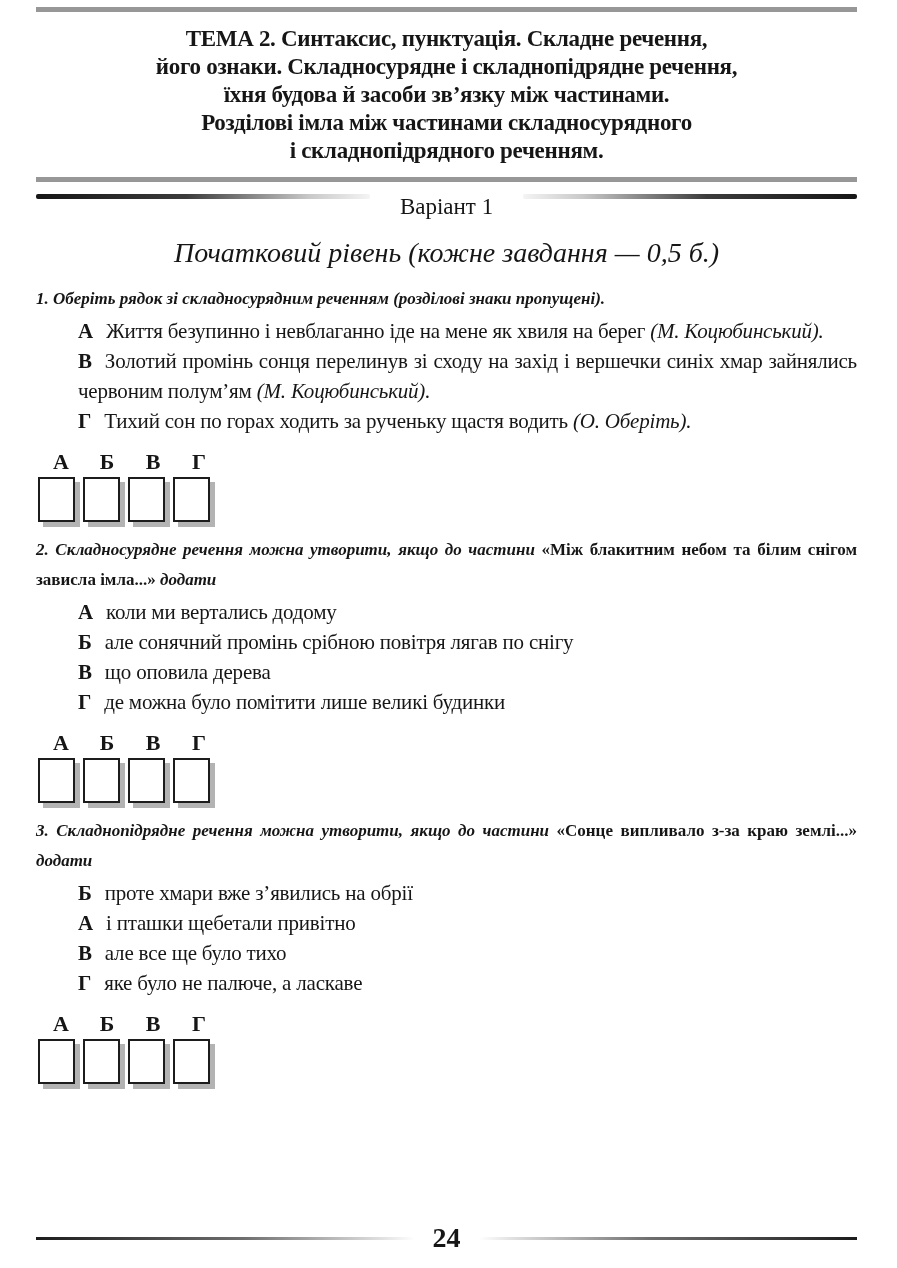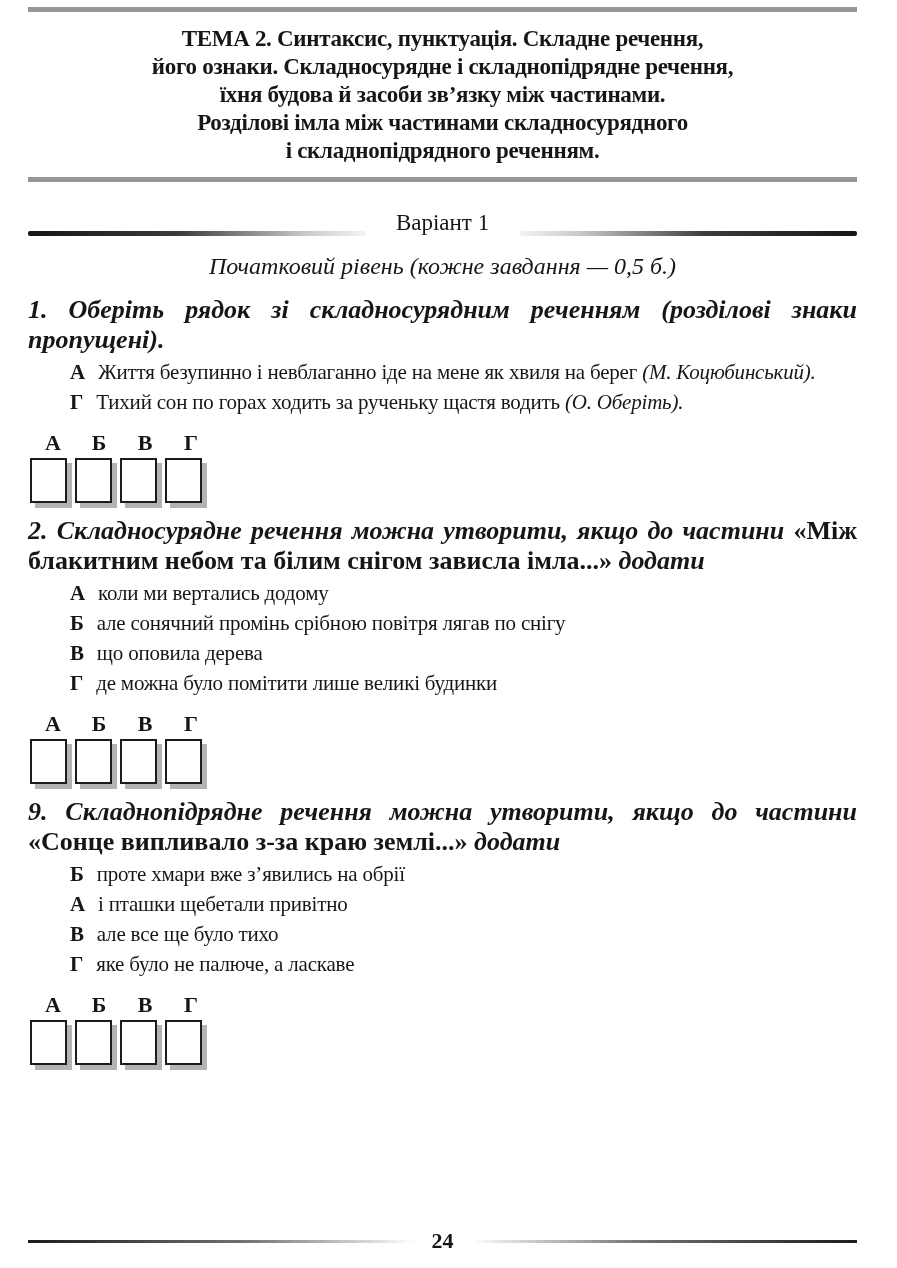--- a/index.html
+++ b/index.html
@@ -11,21 +11,21 @@
     width: 897px;
     height: 1268px;
     overflow: hidden;
     color: #161616;
     font-family: "Liberation Serif", "DejaVu Serif", serif;
   }
   .page {
     box-sizing: border-box;
     width: 897px;
     height: 1268px;
-    padding: 7px 40px 14px 28px;
+    padding: 7px 40px 14px 36px;
     display: flex;
     flex-direction: column;
   }
   .rule {
     height: 5px;
     background: #979797;
     border: 0;
     margin: 0;
   }
   .title-block {
@@ -33,45 +33,45 @@
   }
   .title-line {
     text-align: center;
     font-weight: bold;
     font-size: 23px;
     line-height: 28px;
     letter-spacing: -0.3px;
   }
   .variant-row {
     display: flex;
-    align-items: flex-end;
+    align-items: flex-start;
     gap: 30px;
-    margin: 28px 0 0 0;
+    margin: 12px 0 0 0;
   }
   .vline {
     flex: 1;
     height: 5px;
     border-radius: 2px;
   }
   .vline.left  { background: linear-gradient(90deg, #161616 0%, #3c3c3c 45%, #c9c9c9 82%, #f4f4f4 100%); }
   .vline.right { background: linear-gradient(270deg, #161616 0%, #3c3c3c 45%, #c9c9c9 82%, #f4f4f4 100%); }
   .variant-title {
     font-size: 23px;
     white-space: nowrap;
   }
   .level-note {
     text-align: center;
     font-style: italic;
-    font-size: 24px;
+    font-size: 28px;
     margin: 17px 0 6px 0;
   }
   .question { margin-top: 9px; }
   .q-head {
     font-weight: bold;
-    font-size: 26px;
+    font-size: 17px;
     line-height: 30px;
     text-align: justify;
     margin: 0 0 2px 0;
   }
   .seg-bi { font-style: italic; }
   .seg-b  { font-style: normal; }
   .options { margin: 0; }
   .opt {
     margin: 0 0 0 42px;
     font-size: 21px;
@@ -106,21 +106,21 @@
     margin-top: auto;
     display: flex;
     align-items: center;
     gap: 18px;
   }
   .fline { flex: 1; height: 3px; }
   .fline.left  { background: linear-gradient(90deg, #1c1c1c 0%, #6f6f6f 55%, #e3e3e3 92%, #ffffff 100%); }
   .fline.right { background: linear-gradient(270deg, #1c1c1c 0%, #6f6f6f 55%, #e3e3e3 92%, #ffffff 100%); }
   .page-num {
     font-weight: bold;
-    font-size: 22px;
+    font-size: 28px;
     white-space: nowrap;
   }
 </style>
 </head>
 <body>
 
 <div class="page">
 
   <div class="rule"></div>
 
@@ -139,20 +139,21 @@
     <span class="variant-title">Варіант 1</span>
     <span class="vline right"></span>
   </div>
 
   <div class="level-note">Початковий рівень (кожне завдання — 0,5 б.)</div>
 
   <div class="question">
     <p class="q-head"><span class="seg-bi">1. Оберіть рядок зі складносурядним реченням (розділові знаки пропущені).</span></p>
     <div class="options">
       <p class="opt"><span class="letter">А</span><span>Життя безупинно і невблаганно іде на мене як хвиля на берег </span><span class="attr">(М. Коцюбинський).</span></p>
+      <p class="opt"><span class="letter">В</span><span>Золотий промінь сонця перелинув зі сходу на захід і вершечки синіх хмар зайнялись червоним полум’ям </span><span class="attr">(М. Коцюбинський).</span></p>
       <p class="opt"><span class="letter">Г</span><span>Тихий сон по горах ходить за рученьку щастя водить </span><span class="attr">(О. Оберіть).</span></p>
     </div>
     <div class="answer-group">
       <div class="answer-labels">
         <span>А</span>
         <span>Б</span>
         <span>В</span>
         <span>Г</span>
       </div>
       <div class="answer-boxes">
@@ -182,21 +183,21 @@
       <div class="answer-boxes">
         <div class="answer-box"></div>
         <div class="answer-box"></div>
         <div class="answer-box"></div>
         <div class="answer-box"></div>
       </div>
     </div>
   </div>
 
   <div class="question">
-    <p class="q-head"><span class="seg-bi">9. Складнопідрядне речення можна утворити, якщо до частини </span><span class="seg-b">«Сонце випливало з-за краю землі...» </span><span class="seg-bi">додати</span></p>
+    <p class="q-head"><span class="seg-bi">3. Складнопідрядне речення можна утворити, якщо до частини </span><span class="seg-b">«Сонце випливало з-за краю землі...» </span><span class="seg-bi">додати</span></p>
     <div class="options">
       <p class="opt"><span class="letter">Б</span><span>проте хмари вже з’явились на обрії</span></p>
       <p class="opt"><span class="letter">А</span><span>і пташки щебетали привітно</span></p>
       <p class="opt"><span class="letter">В</span><span>але все ще було тихо</span></p>
       <p class="opt"><span class="letter">Г</span><span>яке було не палюче, а ласкаве</span></p>
     </div>
     <div class="answer-group">
       <div class="answer-labels">
         <span>А</span>
         <span>Б</span>

